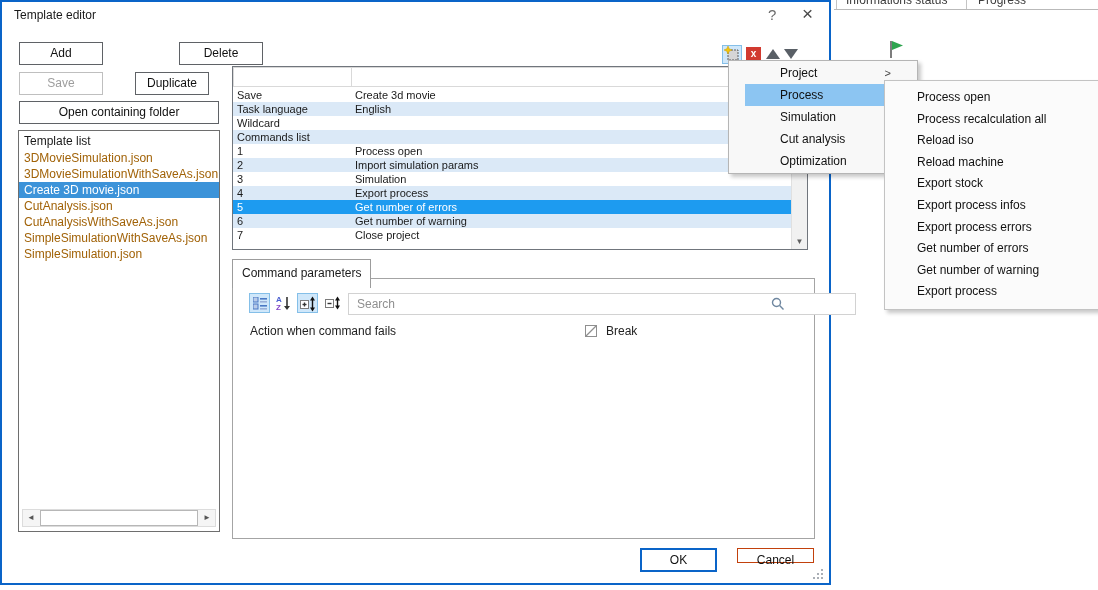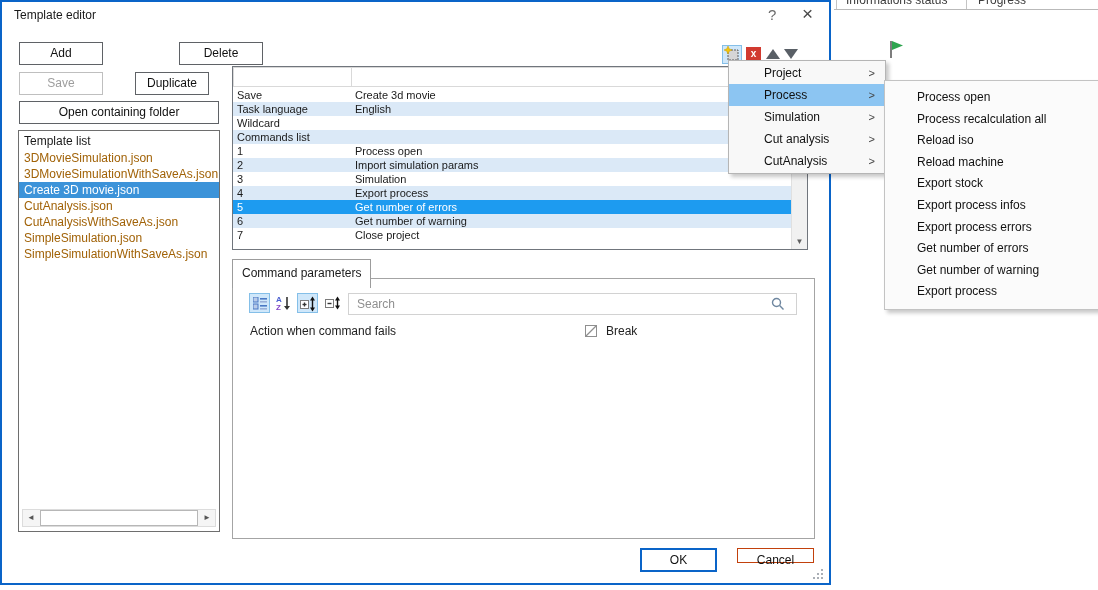--- a/index.html
+++ b/index.html
@@ -88,40 +88,40 @@
     position:absolute;left:230px;top:276px;width:583px;height:261px;
     box-sizing:border-box;border:1px solid #a4a4a4;background:#fff;
   }
   .pg-icon{position:absolute;top:14px;width:21px;height:20px;box-sizing:border-box;text-align:center;}
   .pg-icon.on{background:#cfe7fa;border:1px solid #84bfe8;}
   .pg-cat{left:16px;}
   .pg-az{left:40px;}
   .pg-expand{left:64px;}
   .pg-collapse{left:89px;}
   .cp-search{
-    position:absolute;left:115px;top:14px;width:449px;height:22px;box-sizing:border-box;
+    position:absolute;left:115px;top:14px;width:508px;height:22px;box-sizing:border-box;
     border:1px solid #d2d2d2;font-family:"Liberation Sans",sans-serif;font-size:12px;color:#be185d;
     padding:0 26px 0 8px;outline:none;
   }
   .cp-search::placeholder{color:#8f8f8f;opacity:1;}
   .cp-mag{position:absolute;left:538px;top:18px;width:14px;height:14px;}
   .cp-proprow{position:absolute;left:0;top:42px;right:0;height:20px;font-size:12px;color:#222;}
   .cp-proplabel{position:absolute;left:17px;top:3px;text-align:center;}
   .cp-break-icon{position:absolute;left:352px;top:4px;width:12px;height:12px;}
   .cp-propvalue{position:absolute;left:373px;top:3px;color:#222;}
 
   
   .btn-ok{left:638px;top:546px;width:77px;height:24px;border:2px solid #0a64c8;line-height:20px;}
   .btn-cancel{left:735px;top:546px;width:77px;height:15px;border:1px solid #c2410c;line-height:22px;}
   .grip{position:absolute;right:5px;bottom:5px;width:12px;height:12px;}
 
   
   .menu{
     position:absolute;left:728px;top:60px;width:156px;background:#f8f8f8;
-    border:1px solid #b5b5b5;box-shadow:3px 3px 4px rgba(0,0,0,0.22);z-index:10;padding:1px 0;
+    border:1px solid #b5b5b5;box-shadow:3px 3px 4px rgba(0,0,0,0.22);z-index:10;padding:1px 16px;
   }
   .menu-item{position:relative;height:22px;line-height:22px;font-size:12px;color:#111;padding-left:35px;cursor:default;}
   .menu-item.highlighted{background:#8cc5f2;}
   .mi-arrow{position:absolute;right:10px;top:0;font-size:11px;color:#444;}
   .submenu{
     position:absolute;left:884px;top:80px;width:213px;background:#fbfbfb;
     border:1px solid #c3c3c3;box-shadow:3px 3px 4px rgba(0,0,0,0.22);z-index:11;padding:6px 0;
   }
   .sub-item{height:21.6px;line-height:21.6px;font-size:12px;color:#111;padding-left:32px;white-space:nowrap;cursor:default;}
 </style>
@@ -156,22 +156,22 @@
 
   <div class="tlist">
     <div class="tlist-header">Template list</div>
     <div>
 
     <div class="tl-item">3DMovieSimulation.json</div>
         <div class="tl-item">3DMovieSimulationWithSaveAs.json</div>
         <div class="tl-item selected">Create 3D movie.json</div>
         <div class="tl-item">CutAnalysis.json</div>
         <div class="tl-item">CutAnalysisWithSaveAs.json</div>
+        <div class="tl-item">SimpleSimulationWithSaveAs.json</div>
         <div class="tl-item">SimpleSimulation.json</div>
-        <div class="tl-item">SimpleSimulationWithSaveAs.json</div>
       </div>
     <div class="tlist-hscroll">
       <div class="hs-btn hs-left">◄</div>
       <div class="hs-thumb"></div>
       <div class="hs-btn hs-right">►</div>
     </div>
   </div>
 
   <div class="tb-newcmd">
     <svg width="18" height="17" viewBox="0 0 18 17">
@@ -328,21 +328,21 @@
   </div>
     <div class="menu-item">
     <span class="mi-label">Simulation</span>
     <span class="mi-arrow">&gt;</span>
   </div>
     <div class="menu-item">
     <span class="mi-label">Cut analysis</span>
     <span class="mi-arrow">&gt;</span>
   </div>
     <div class="menu-item">
-    <span class="mi-label">CutAnalysis</span>
+    <span class="mi-label">Optimization</span>
     <span class="mi-arrow">&gt;</span>
   </div>
   </div>
 
 <div class="submenu">
 
 <div class="sub-item">Process open</div>
     <div class="sub-item">Process recalculation all</div>
     <div class="sub-item">Reload iso</div>
     <div class="sub-item">Reload machine</div>

